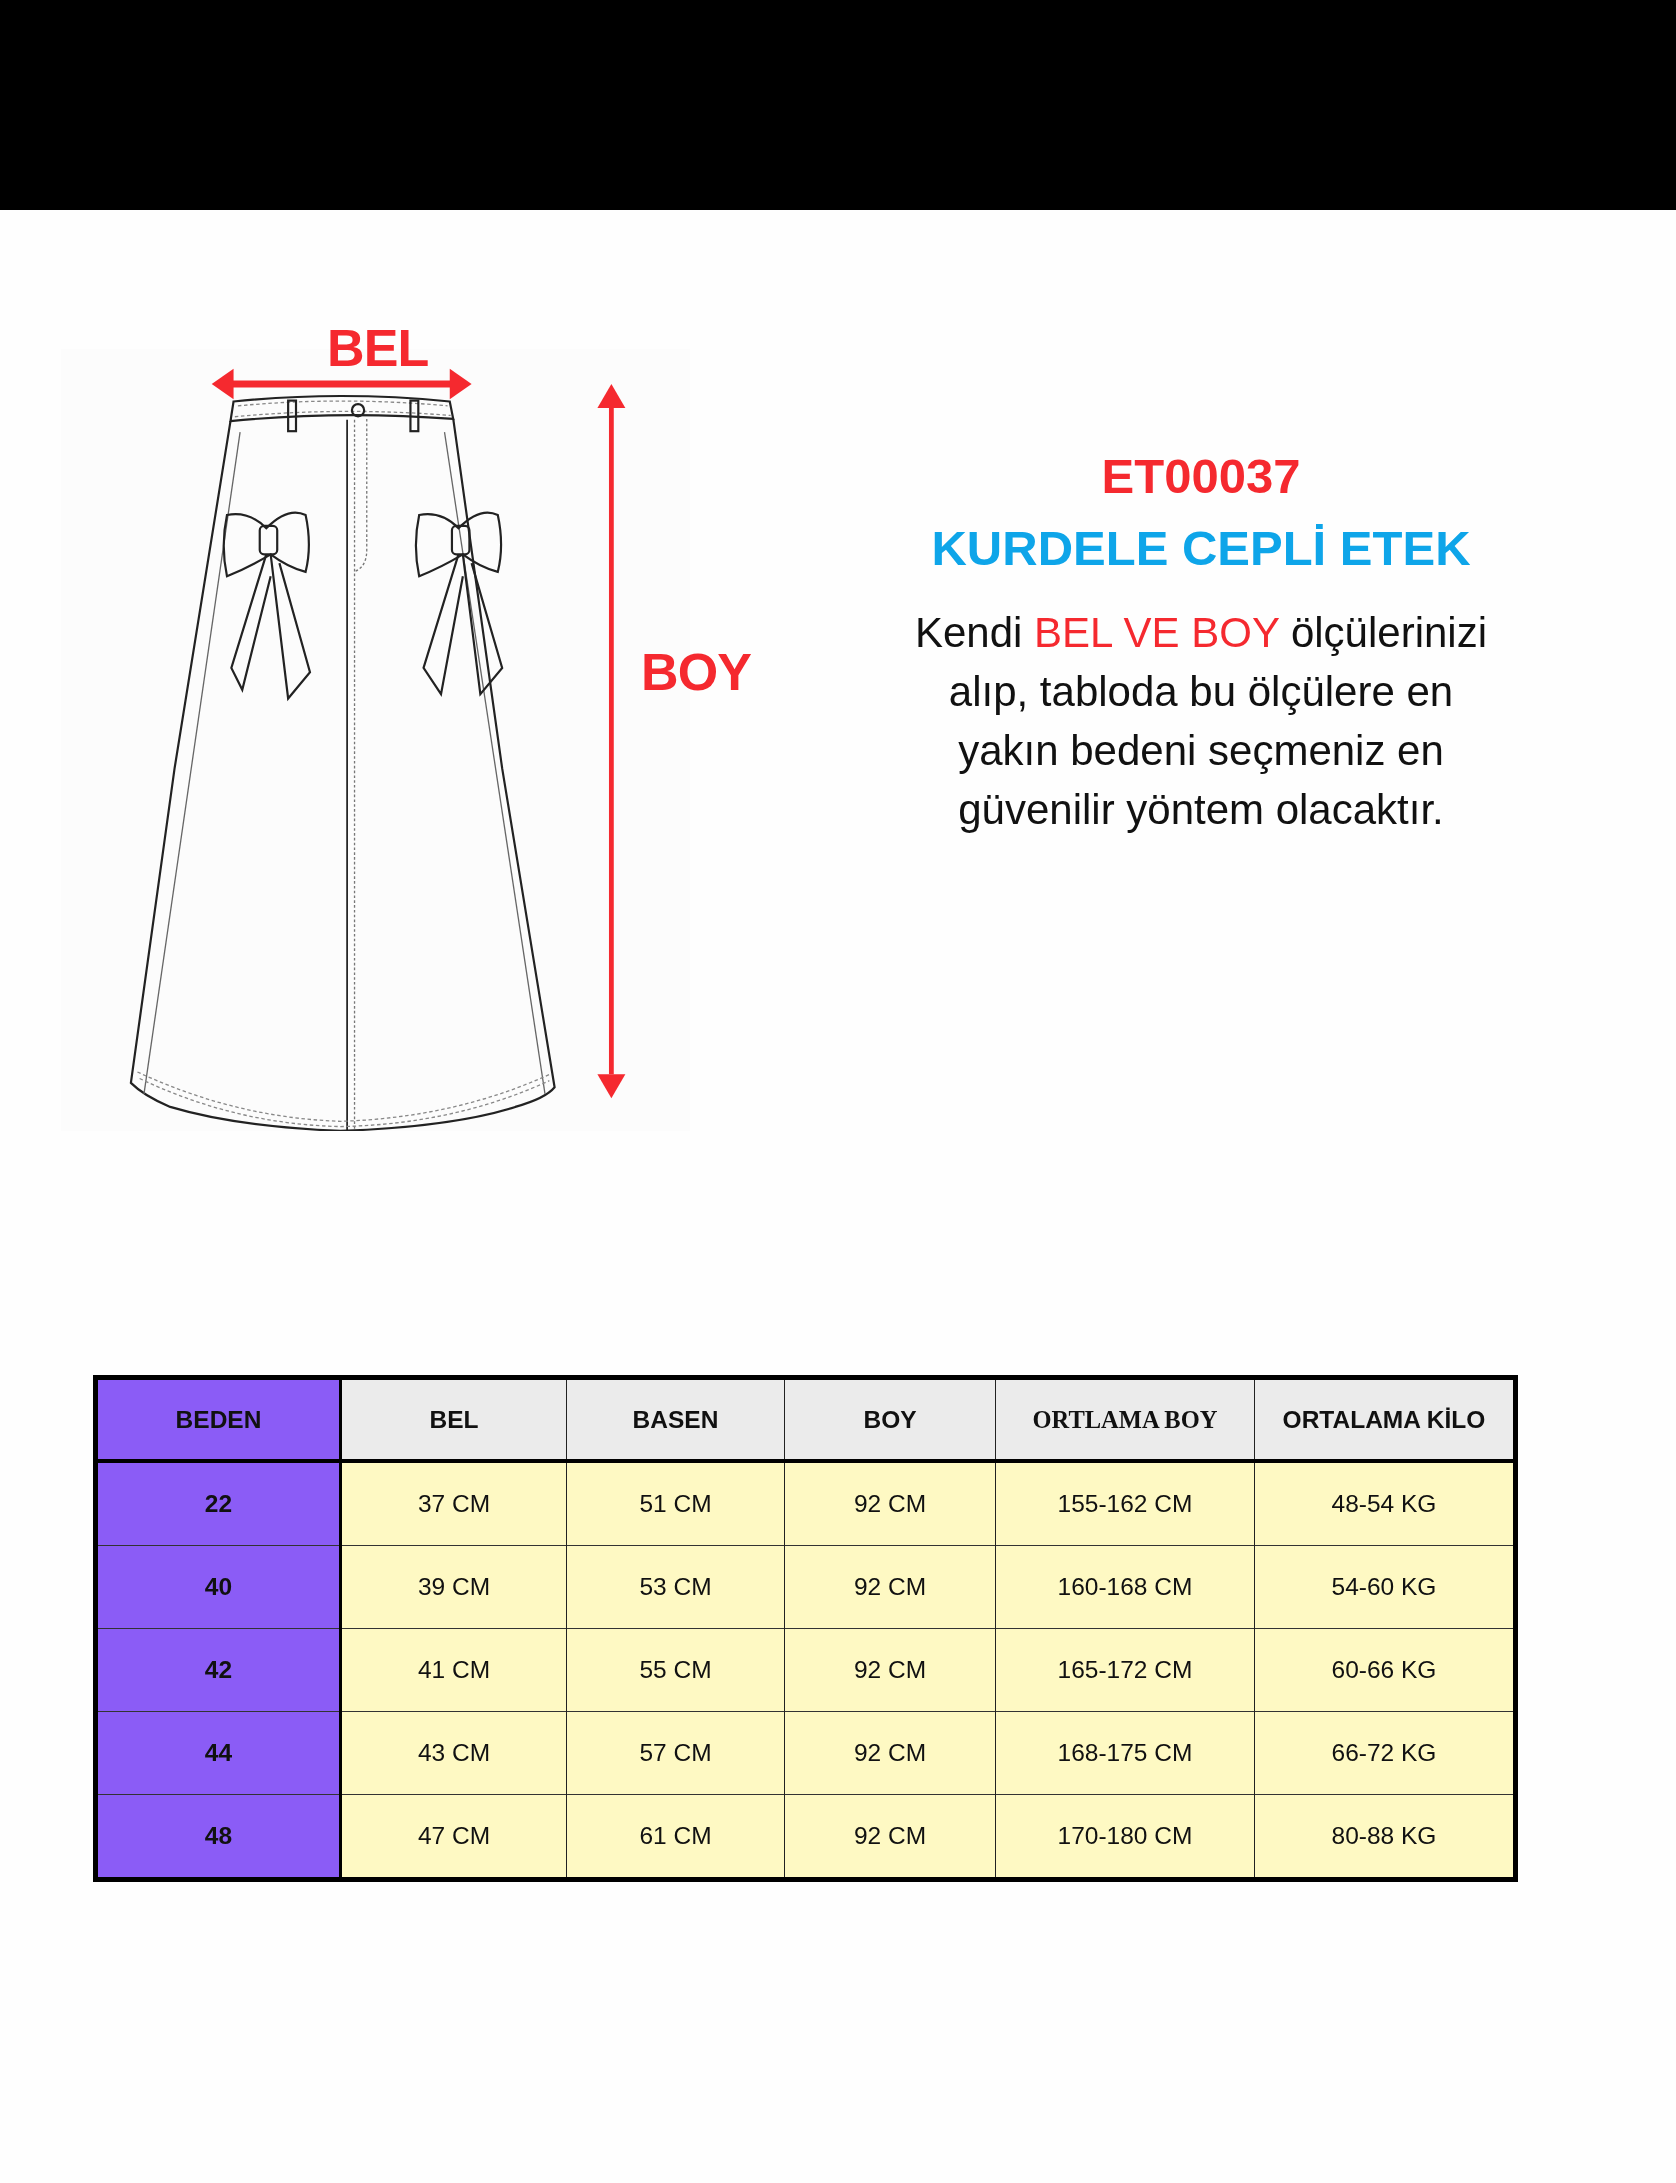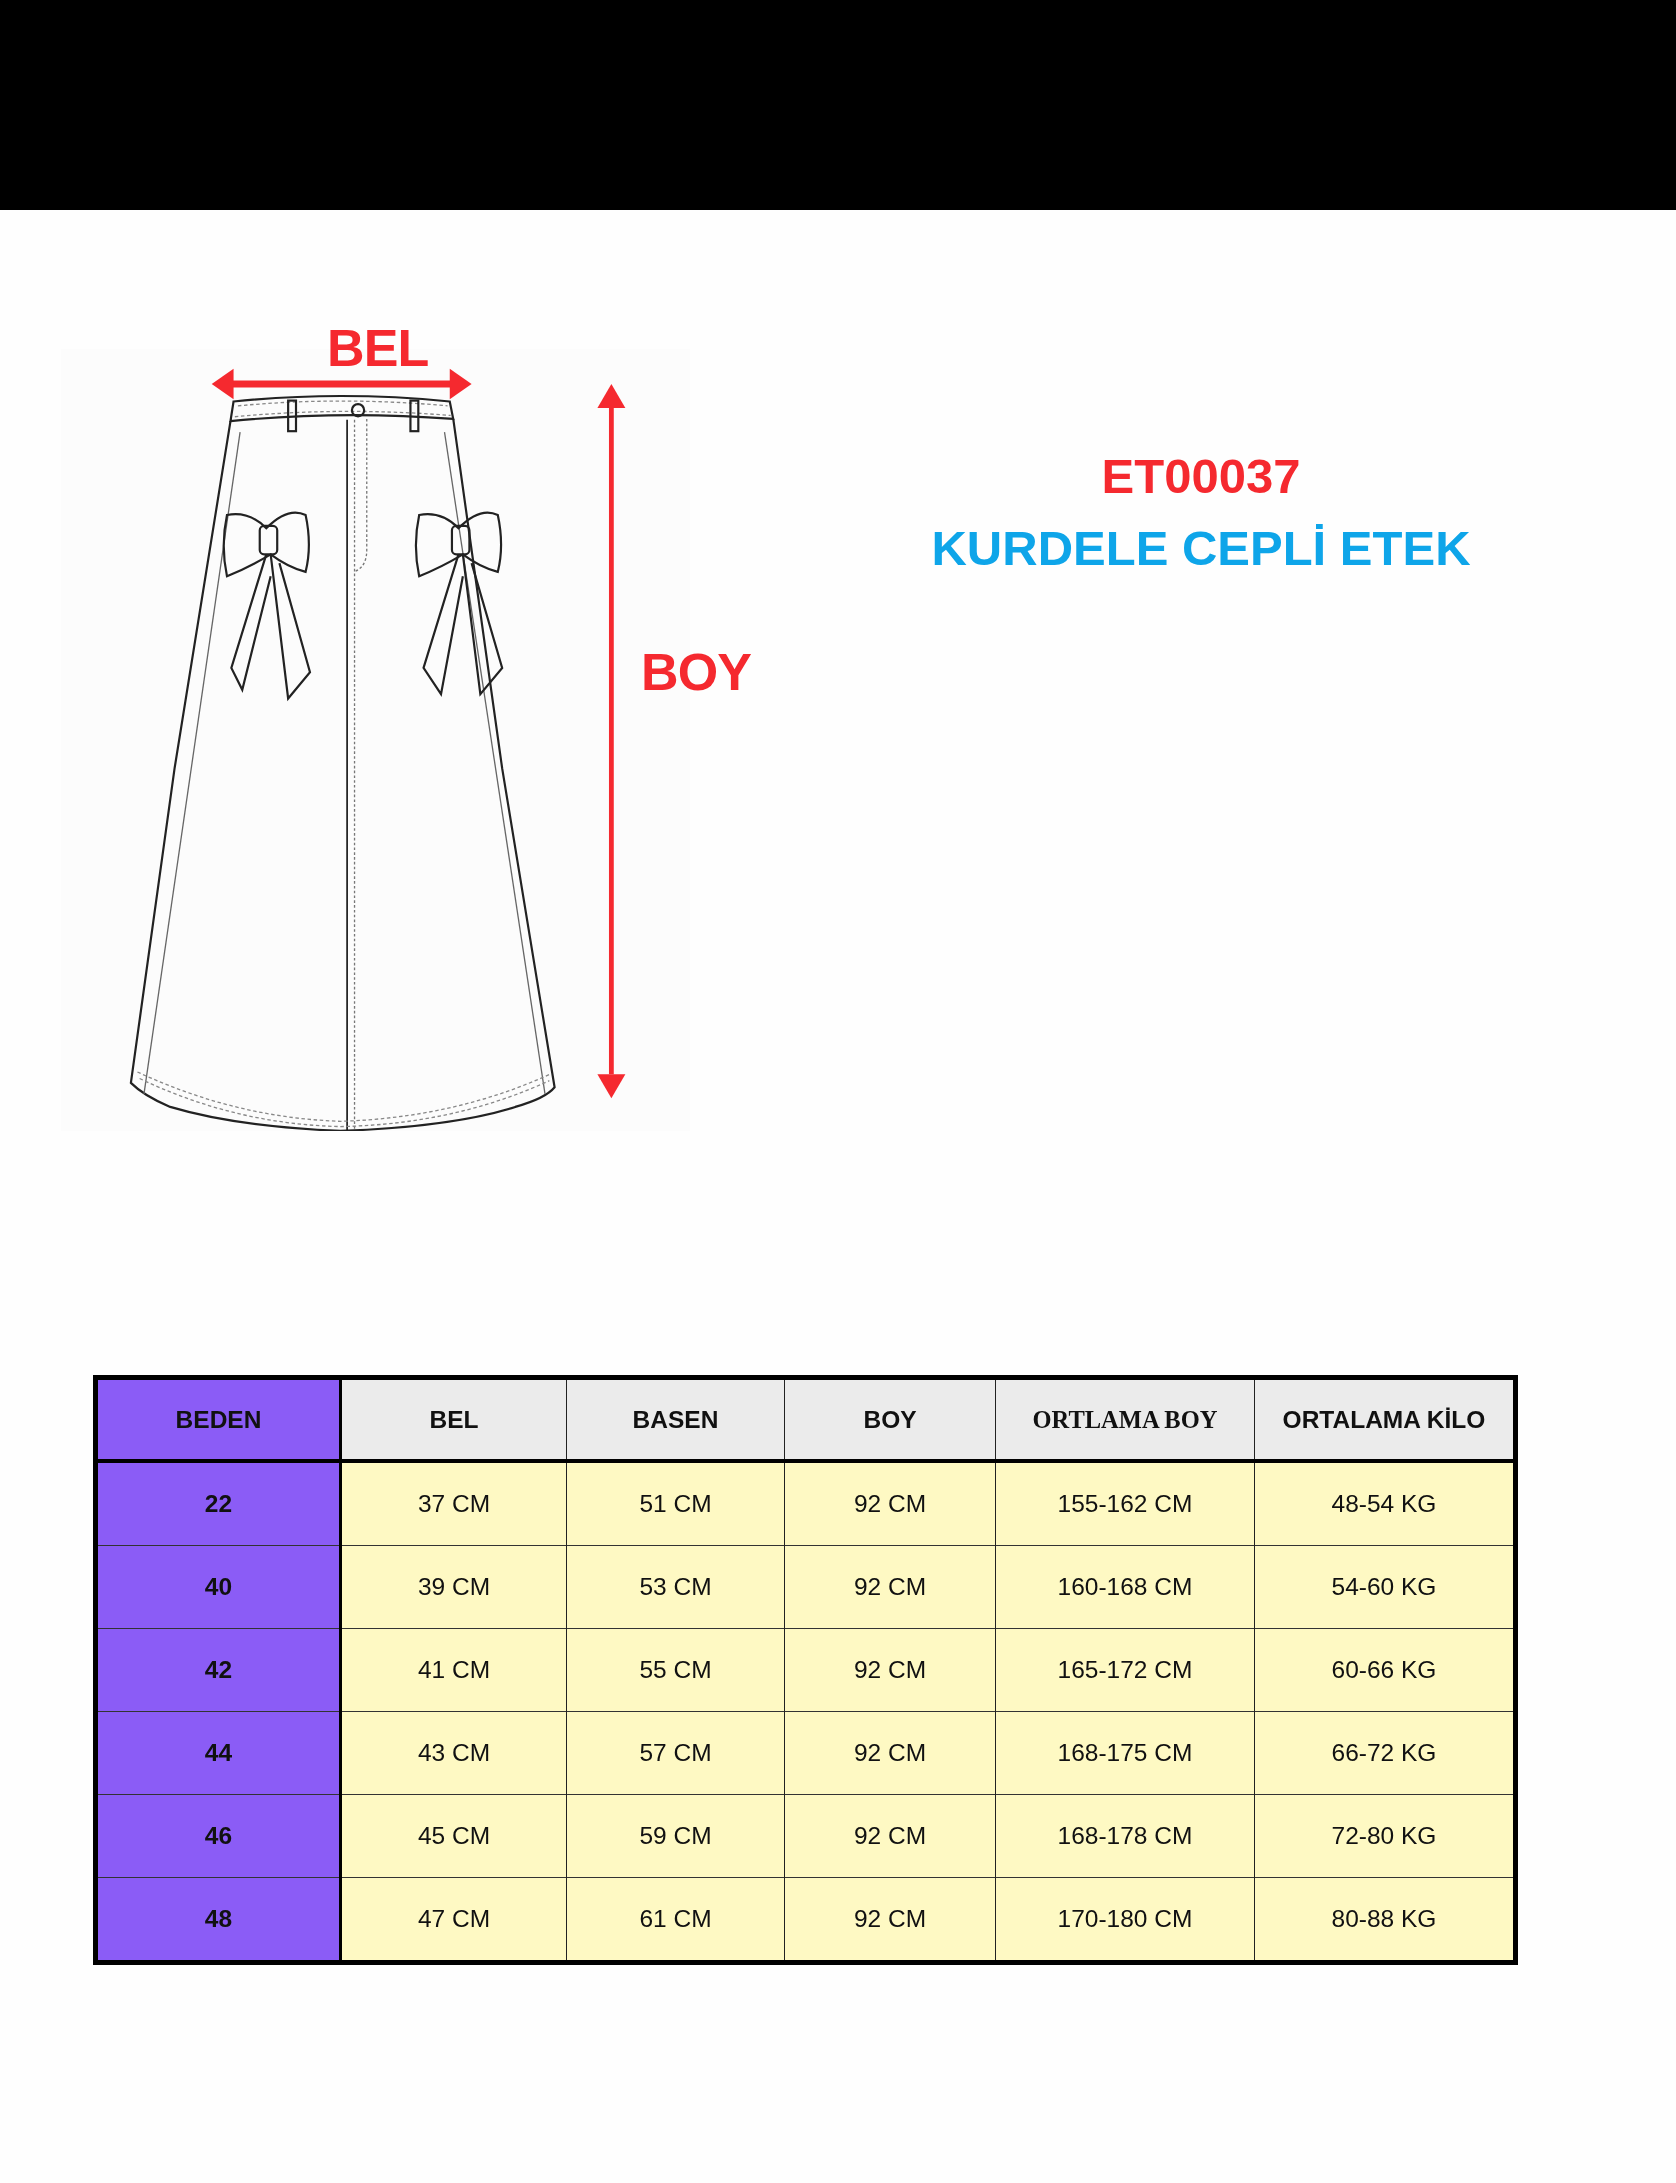--- a/index.html
+++ b/index.html
@@ -86,20 +86,26 @@
       <polygon points="1260,1715 1228,1660 1292,1660" stroke="none"></polygon>
     </g>
   </svg>
 </div>
 <div class="lbl lbl-bel">BEL</div>
 <div class="lbl lbl-boy">BOY</div>
 
 <div class="title-block">
   <div class="code">ET00037</div>
   <div class="name">KURDELE CEPLİ ETEK</div>
+  <div class="desc">
+    <div><span>Kendi </span><span class="hl">BEL VE BOY</span> <span>ölçülerinizi</span></div>
+    <div>alıp, tabloda bu ölçülere en</div>
+    <div>yakın bedeni seçmeniz en</div>
+    <div>güvenilir yöntem olacaktır.</div>
+  </div>
 </div>
 
 <table class="size-table">
   <thead>
     <tr>
       <th class="c0">BEDEN</th>
       <th class="c1">BEL</th>
       <th class="c2">BASEN</th>
       <th class="c3">BOY</th>
       <th class="c4">ORTLAMA BOY</th>
@@ -133,28 +139,20 @@
     </tr>
     <tr>
       <td>44</td>
       <td>43 CM</td>
       <td>57 CM</td>
       <td>92 CM</td>
       <td>168-175 CM</td>
       <td>66-72 KG</td>
     </tr>
     <tr>
-      <td>46</td>
-      <td>45 CM</td>
-      <td>59 CM</td>
-      <td>92 CM</td>
-      <td>168-178 CM</td>
-      <td>72-80 KG</td>
-    </tr>
-    <tr>
       <td>48</td>
       <td>47 CM</td>
       <td>61 CM</td>
       <td>92 CM</td>
       <td>170-180 CM</td>
       <td>80-88 KG</td>
     </tr>
   </tbody>
 </table>
 

